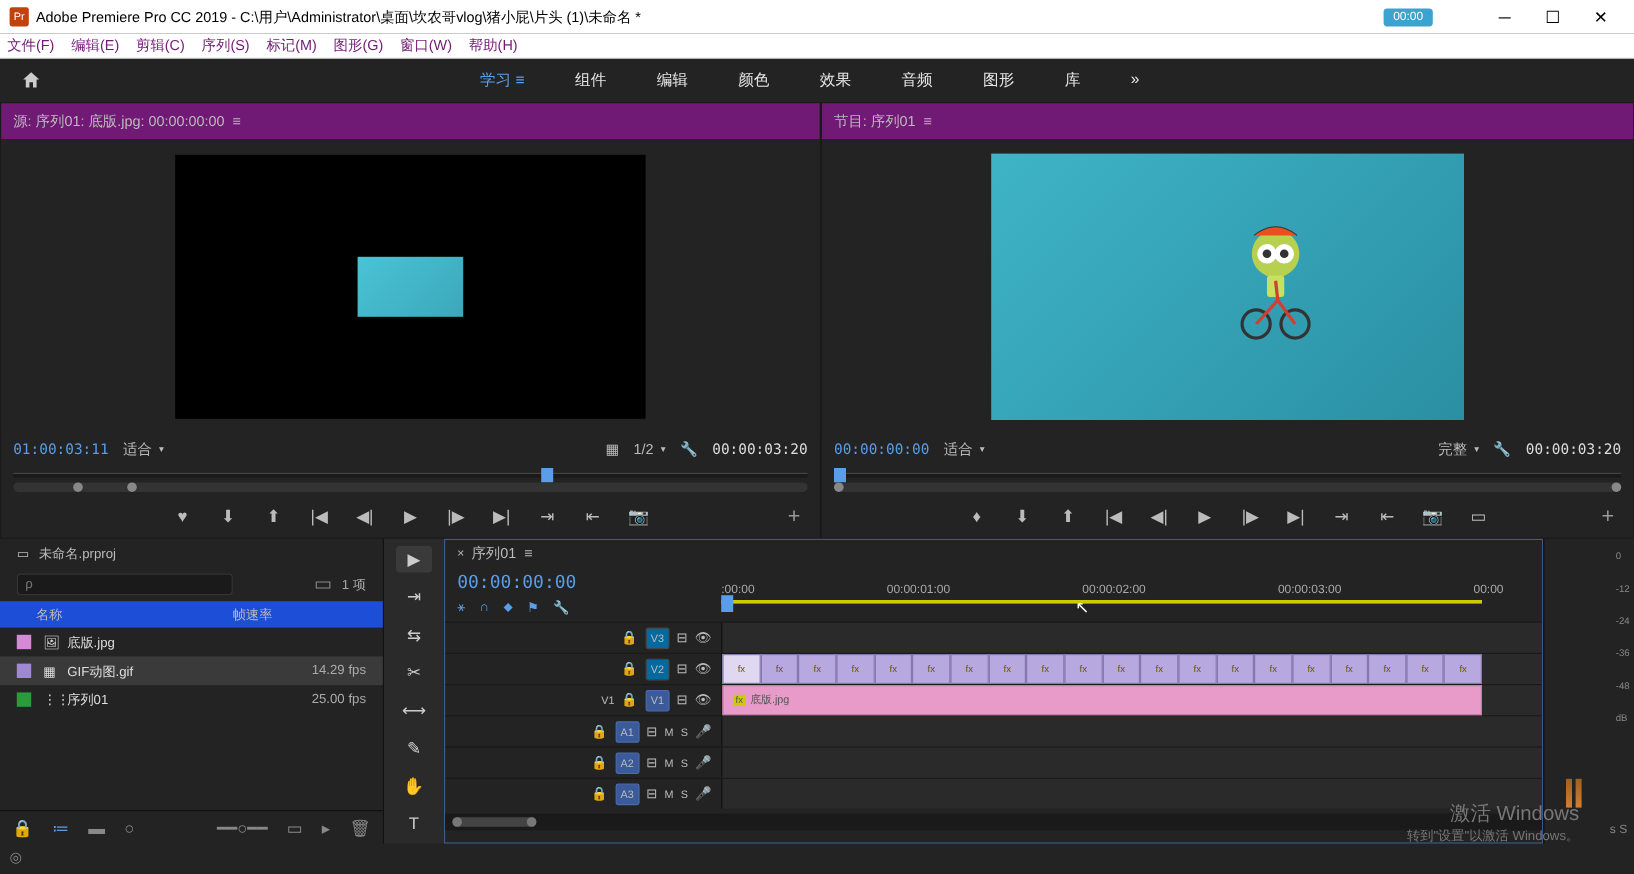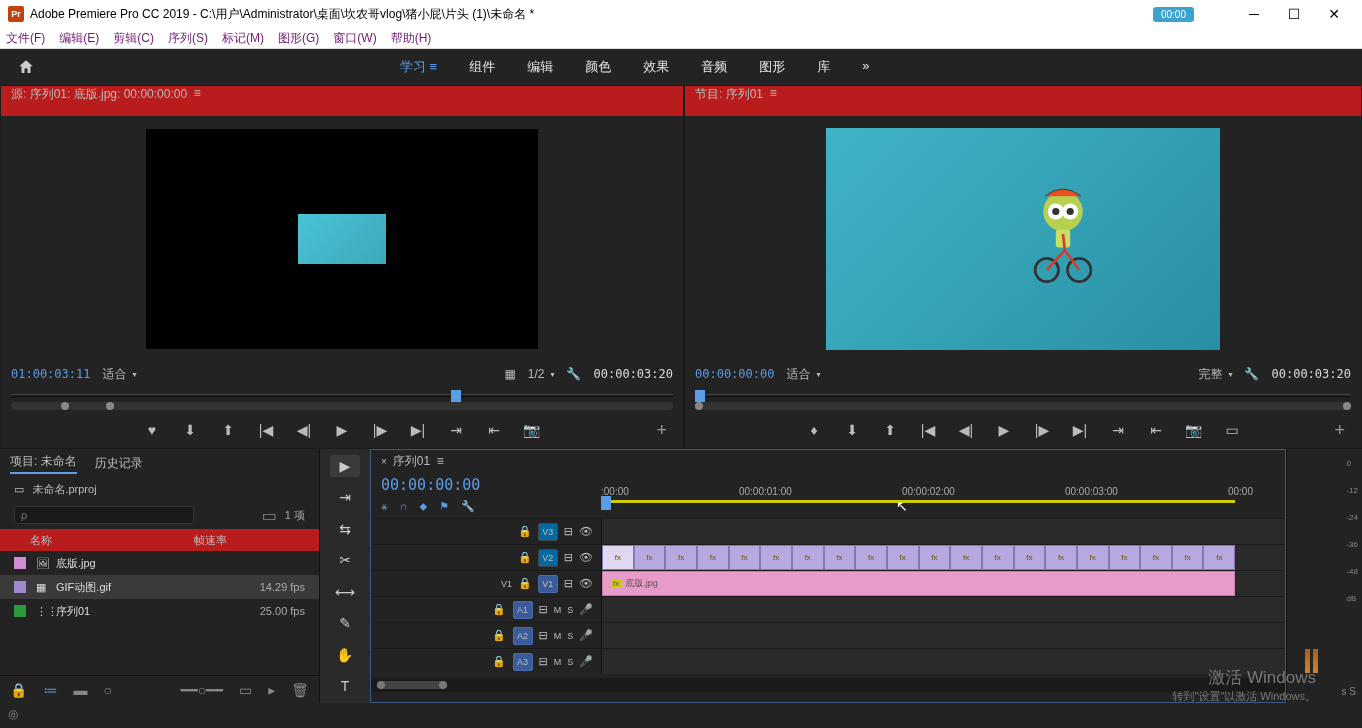--- a/index.html
+++ b/index.html
@@ -1,31 +1,31 @@
 <!DOCTYPE html>
 <html><head>
 <meta charset="utf-8">
 <style>
 *{margin:0;padding:0;box-sizing:border-box;font-family:"Microsoft YaHei",Arial,sans-serif;user-select:none}
 body{width:1362px;height:728px;background:#232323;overflow:hidden;position:relative}
 .titlebar{height:28px;background:#fff;display:flex;align-items:center;padding:0 8px;color:#000;font-size:12px}
-.titlebar .pr-icon{width:16px;height:16px;background:#c2410c;color:#fff;font-size:9px;font-weight:bold;display:flex;align-items:center;justify-content:center;margin-right:6px;border-radius:2px}
+.titlebar .pr-icon{width:16px;height:16px;background:#c2410c;color:#fff;font-size:9px;font-weight:normal;display:flex;align-items:center;justify-content:center;margin-right:6px;border-radius:2px}
 .titlebar .title{flex:1}
 .titlebar .badge{background:#3aa3d0;color:#fff;padding:2px 8px;border-radius:3px;font-size:10px;margin-right:40px}
 .titlebar .winbtn{width:40px;height:28px;display:flex;align-items:center;justify-content:center;font-size:14px;color:#000}
 .menubar{height:21px;background:#fff;display:flex;align-items:center;padding:0 6px;font-size:12px;color:#701a75;border-bottom:1px solid #ddd}
 .menubar span{margin-right:14px}
 .workspace-bar{height:36px;background:#232323;display:flex;align-items:center;padding:0 12px;font-size:13px;color:#999}
 .workspace-bar .home{width:28px;height:28px;display:flex;align-items:center;justify-content:center;margin-right:20px}
-.workspace-bar .tabs{display:flex;gap:32px;margin-left:340px}
+.workspace-bar .tabs{display:flex;gap:42px;margin-left:340px}
 .workspace-bar .tabs .tab{color:#e5e5e5}
 .workspace-bar .tabs .tab.active{color:#5a9de8}
 .main-area{display:flex;height:364px}
 .panel{background:#232323;border:1px solid #1a1a1a}
-.panel-header{height:30px;display:flex;padding:0 10px;font-size:12px;color:#bbb;background:#b91c1c}
+.panel-header{height:30px;display:flex;align-items:center;padding:0 10px;font-size:12px;color:#bbb;background:#701a75}
 .source-panel{width:684px;height:364px;display:flex;flex-direction:column}
 .program-panel{flex:1;height:364px;display:flex;flex-direction:column}
 .monitor-area{flex:1;display:flex;align-items:center;justify-content:center;background:#232323;padding:12px}
 .source-monitor{width:392px;height:220px;background:#000;display:flex;align-items:center;justify-content:center}
 .source-monitor .teal-box{width:88px;height:50px;background:linear-gradient(135deg,#4ac3d6,#3ba8ba)}
 .program-monitor{width:394px;height:222px;background:linear-gradient(135deg,#3fb4c7,#2a8fa3);display:flex;align-items:center;justify-content:center;position:relative}
 .cartoon{width:90px;height:110px;position:relative;transform:translate(40px,-5px)}
 .cartoon svg{width:100%;height:100%}
 .timecode-row{height:24px;display:flex;align-items:center;padding:0 10px;font-size:12px;color:#bbb;gap:12px}
 .timecode-row .tc{color:#5a9de8;font-family:monospace}
@@ -40,21 +40,21 @@
 .transport{height:36px;display:flex;align-items:center;justify-content:center;gap:20px;color:#bbb;font-size:14px}
 .transport .btn{width:18px;height:18px;display:flex;align-items:center;justify-content:center}
 .transport .plus{position:absolute;right:16px;font-size:18px;color:#999}
 .lower-area{display:flex;height:254px}
 .project-panel{width:320px;display:flex;flex-direction:column;background:#232323;border-right:1px solid #111}
 .project-tabs{height:28px;display:flex;align-items:center;padding:0 10px;font-size:12px;color:#bbb;gap:18px}
 .project-tabs .active{border-bottom:2px solid #5a9de8;padding-bottom:2px}
 .project-row{height:24px;display:flex;align-items:center;padding:0 14px;font-size:11px;color:#bbb;gap:8px}
 .search-row{height:28px;display:flex;align-items:center;padding:0 14px;gap:8px}
 .search-row input{flex:1;background:#1a1a1a;border:1px solid #333;color:#bbb;padding:2px 6px;font-size:11px;max-width:180px;border-radius:3px}
-.list-header{height:22px;display:flex;align-items:center;padding:0 14px;font-size:11px;color:#bbb;background:#b91c1c}
+.list-header{height:22px;display:flex;align-items:center;padding:0 14px;font-size:11px;color:#bbb;background:#1d4ed8}
 .list-header .col1{width:180px;padding-left:16px}
 .list-item{height:24px;display:flex;align-items:center;padding:0 14px;font-size:11px;color:#ddd}
 .list-item.selected{background:#3a3a3a}
 .list-item .swatch{width:12px;height:12px;margin-right:10px}
 .list-item .icon{width:14px;margin-right:6px;font-size:11px}
 .list-item .name{flex:1}
 .list-item .rate{width:56px;text-align:right;color:#aaa}
 .project-footer{margin-top:auto;height:28px;display:flex;align-items:center;padding:0 10px;gap:16px;color:#888;font-size:14px;border-top:1px solid #111}
 .tools-col{width:50px;background:#2a2a2a;display:flex;flex-direction:column;align-items:center;padding:6px 0;gap:10px}
 .tools-col .tool{width:30px;height:26px;display:flex;align-items:center;justify-content:center;color:#ccc;font-size:14px;border-radius:3px}
@@ -230,24 +230,20 @@
       <span class="btn">📷</span>
       <span class="btn">▭</span>
       <span class="plus">+</span>
     </div>
   </div>
 </div>
 
 <div class="lower-area">
 
   <div class="project-panel">
-    <div class="project-tabs">
-      <span class="active">项目: 未命名</span>
-      <span>历史记录</span>
-    </div>
     <div class="project-row">
         <span>▭</span>
         <span>未命名.prproj</span>
       </div>
     <div class="search-row">
       <input placeholder="ρ" style="">
       <span style="margin-left:auto;color:#888">▭</span>
       <span style="color:#aaa;font-size:11px">1 项</span>
     </div>
     <div class="list-header">

